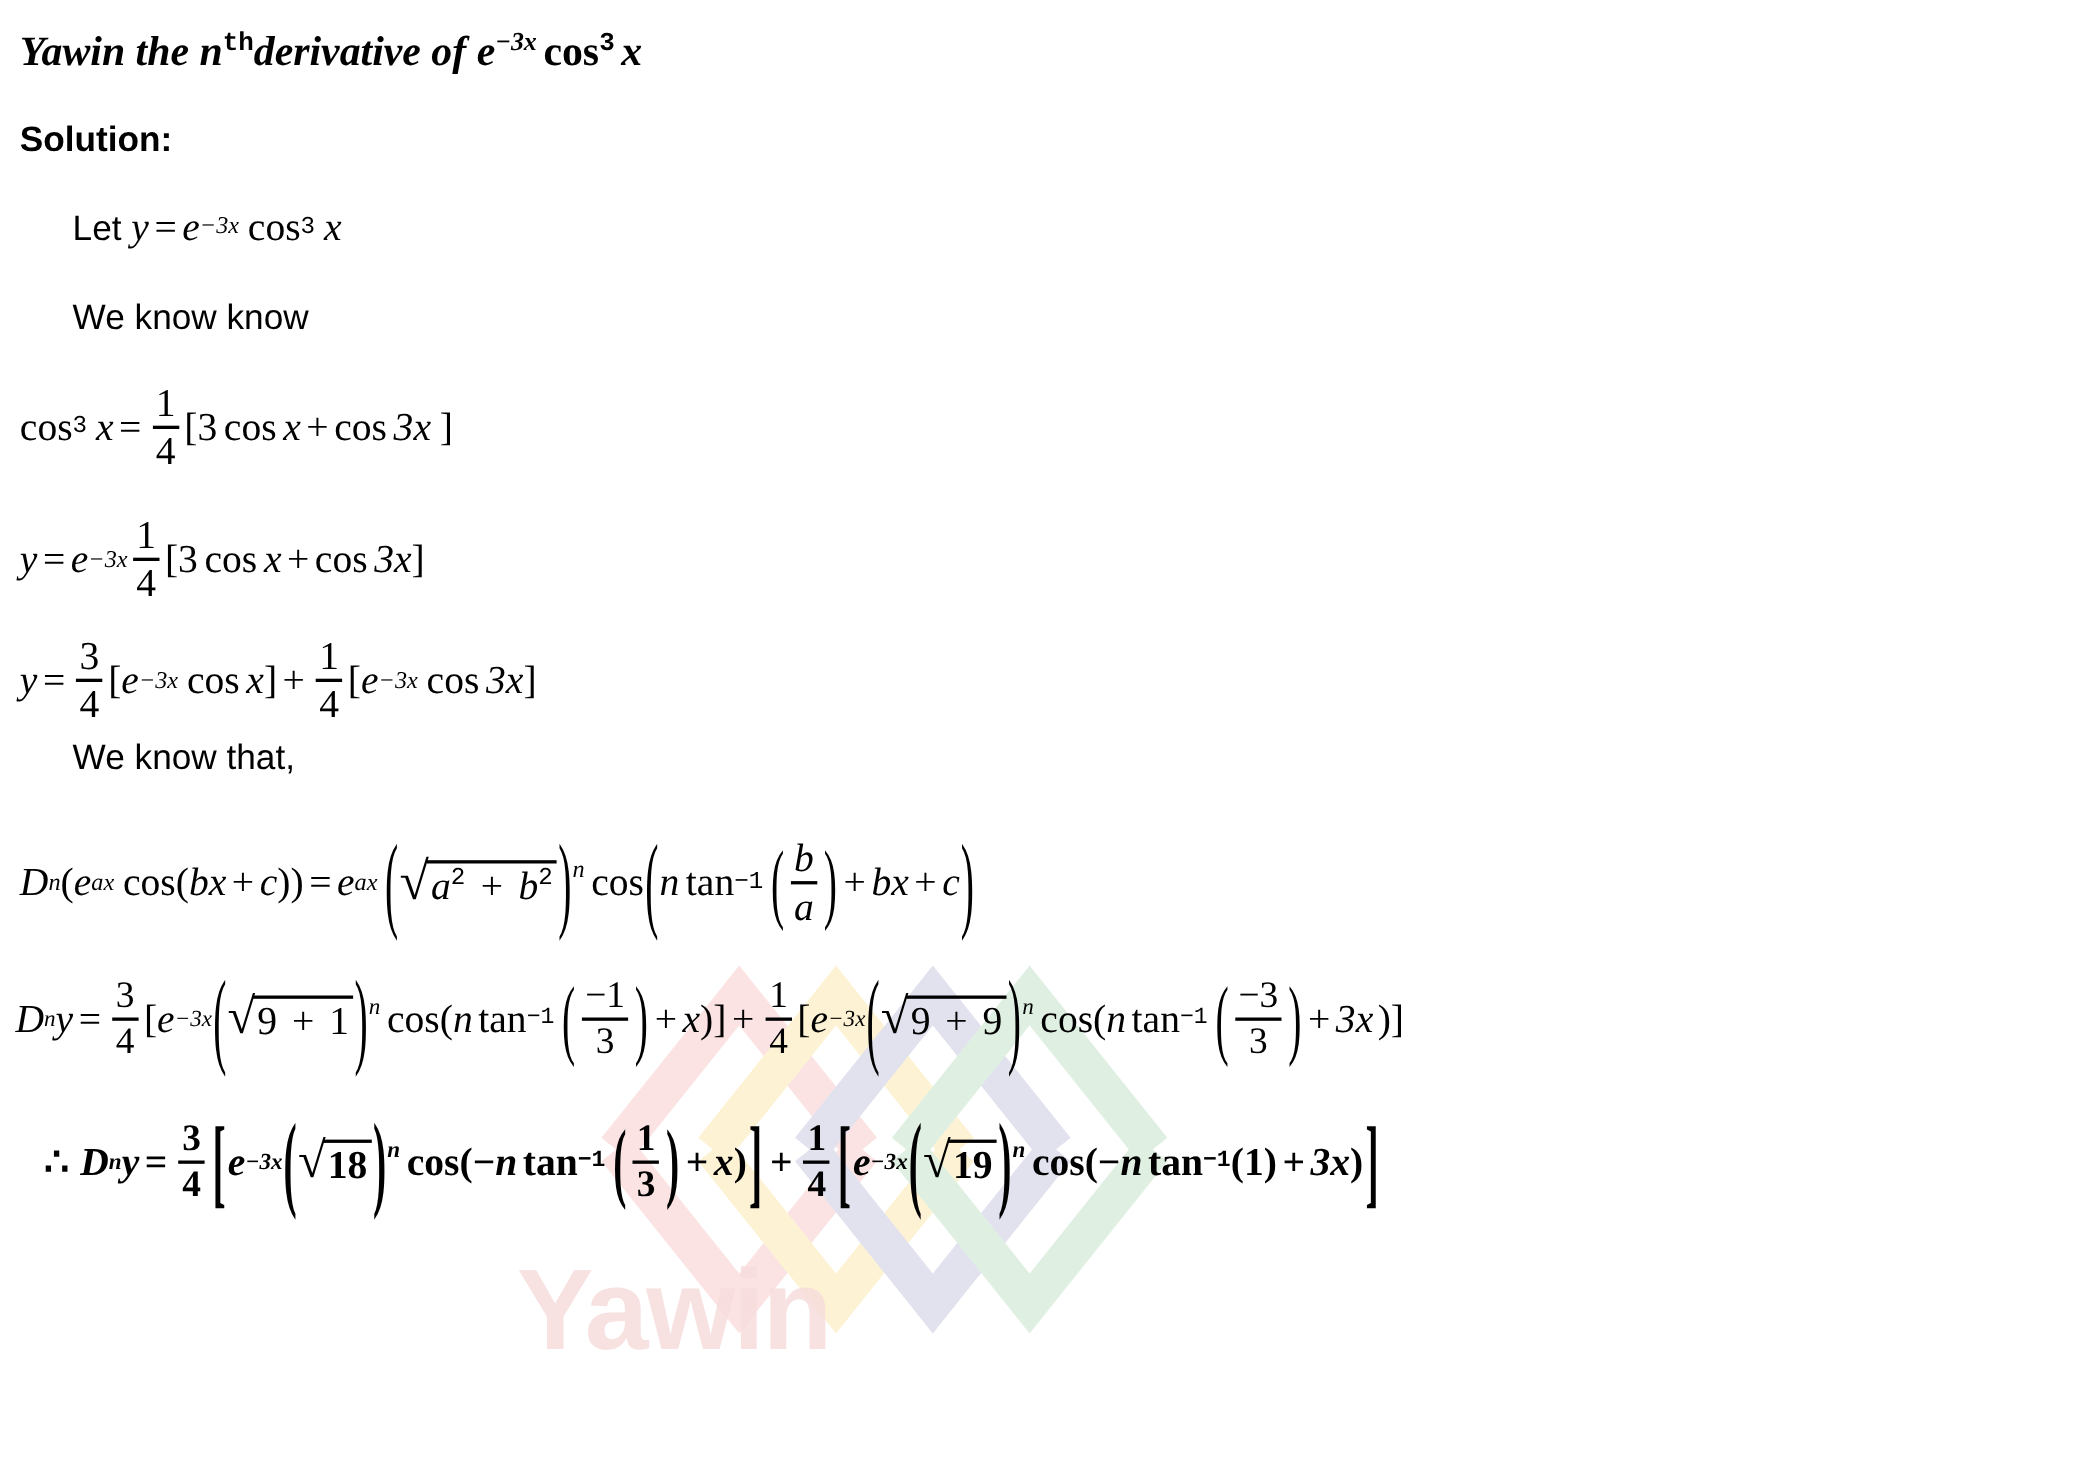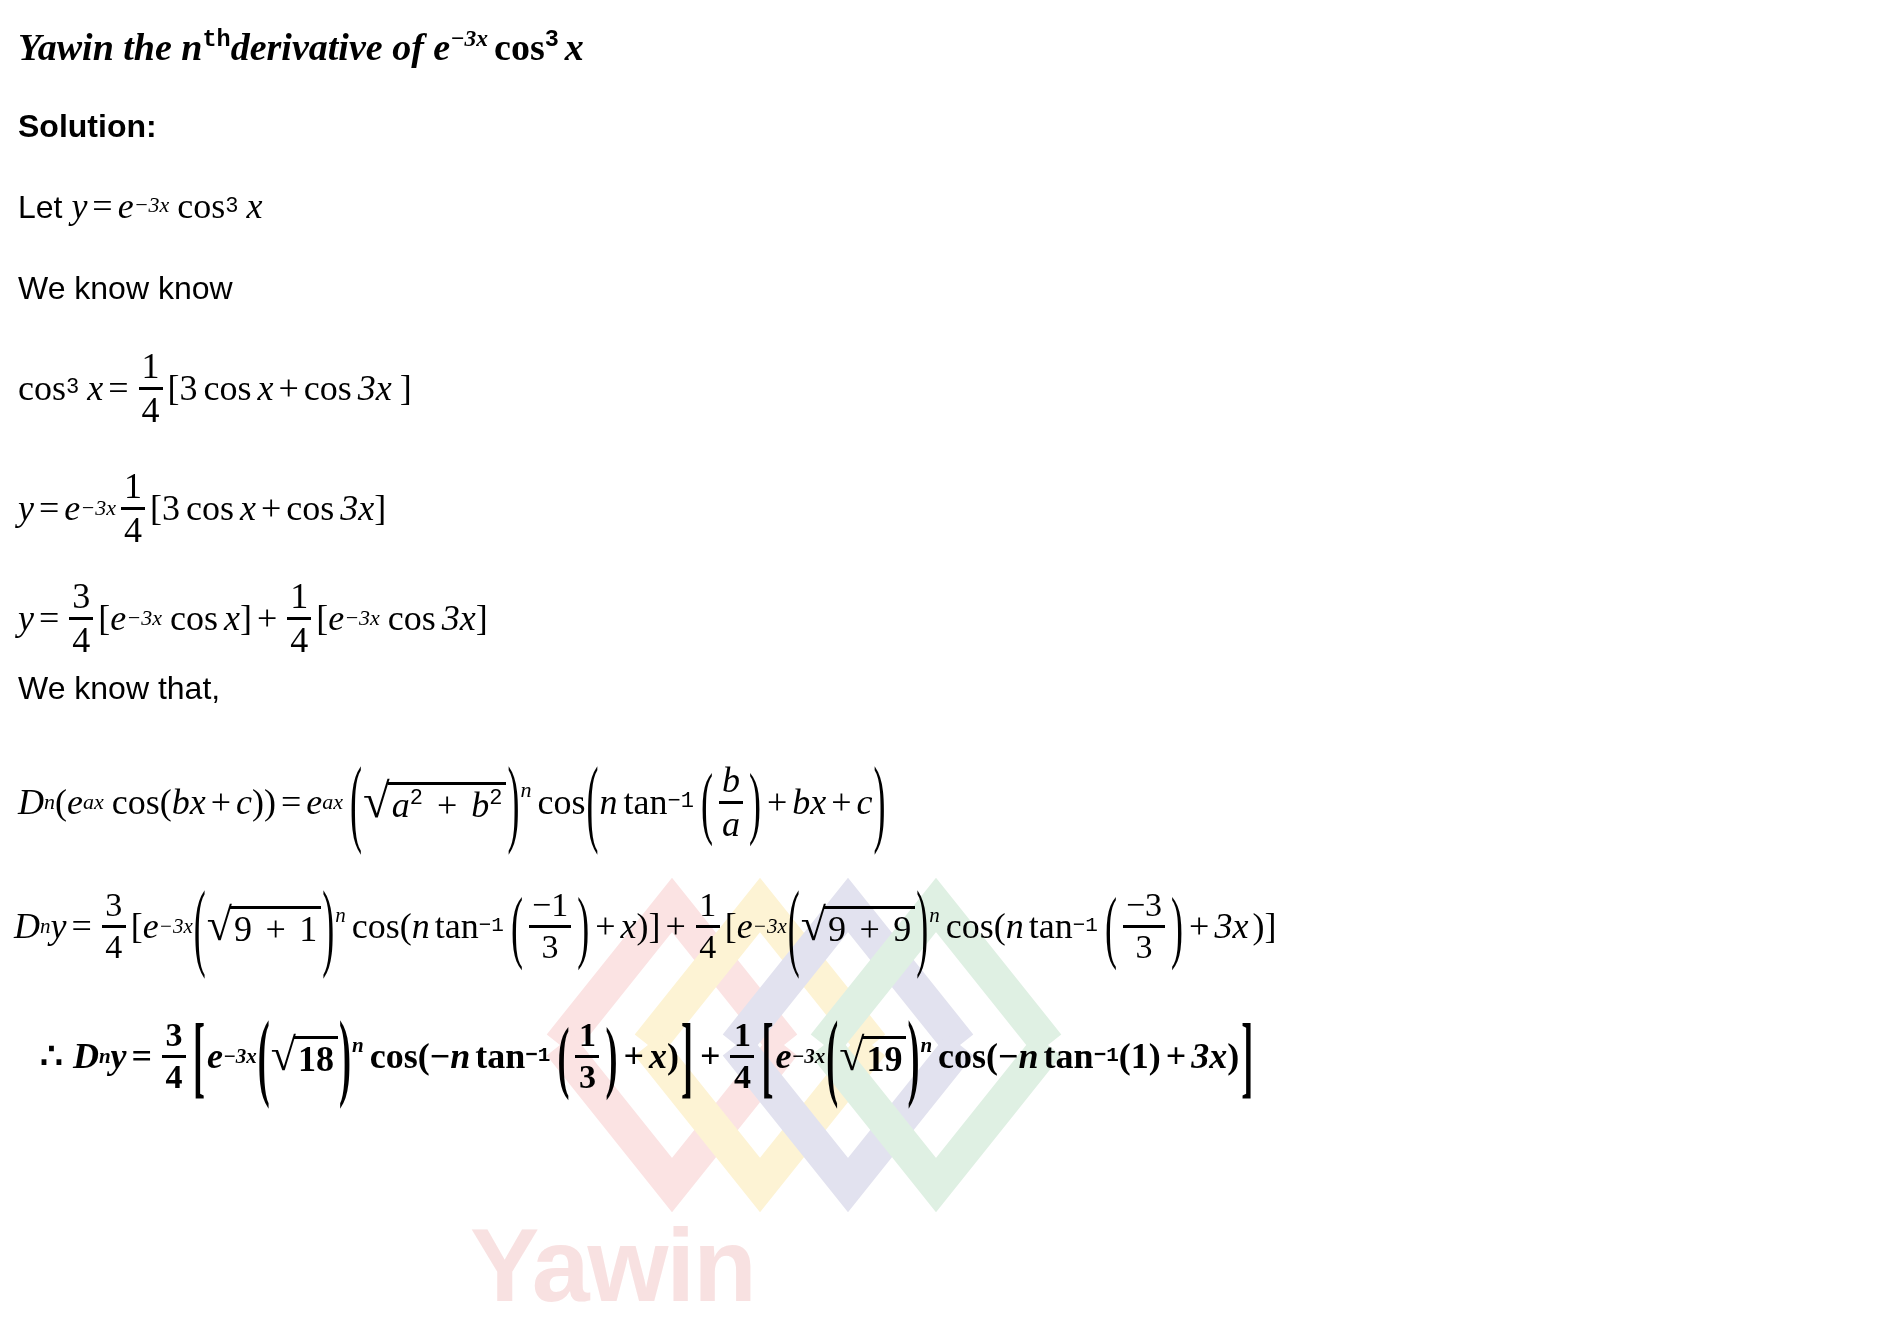--- a/index.html
+++ b/index.html
@@ -20,21 +20,21 @@
   #watermark {
     position: absolute;
     left: 0; top: 0;
     width: 1885px; height: 1337px;
     pointer-events: none;
     z-index: 0;
   }
   .wm-text {
     position: absolute;
     left: 470px;
-    top: 1206px;
+    top: 1132px;
     font-family: "Liberation Sans", sans-serif;
     font-size: 104px;
     font-weight: 700;
     letter-spacing: -2px;
     color: #f7dcdc;
     opacity: 0.85;
   }
 
   
   #content {
@@ -42,21 +42,21 @@
     z-index: 2;
     padding: 0;
   }
   .line {
     position: absolute;
     white-space: nowrap;
     line-height: 1;
   }
 
   
-  .sans       { font-family: "Liberation Sans", sans-serif; font-size: 32px; }
+  .sans       { font-family: "Liberation Sans", sans-serif; font-size: 32px; margin-left: 48px; }
   .sans-b     { font-family: "Liberation Sans", sans-serif; font-size: 32px; font-weight: 700; }
   .serif-i    { font-family: "Liberation Serif", serif; font-style: italic; font-size: 36px; }
   .serif-r    { font-family: "Liberation Serif", serif; font-size: 36px; }
   .title      { font-family: "Liberation Serif", serif; font-style: italic; font-weight: 700; font-size: 38px; }
 
   
   .mrow { display: inline-flex; align-items: center; vertical-align: middle; }
   .mi   { font-family: "Liberation Serif", serif; font-style: italic; }
   .mn   { font-family: "Liberation Serif", serif; font-style: normal; }
   .op   { font-family: "Liberation Serif", serif; font-style: normal; padding: 0 5px; }

